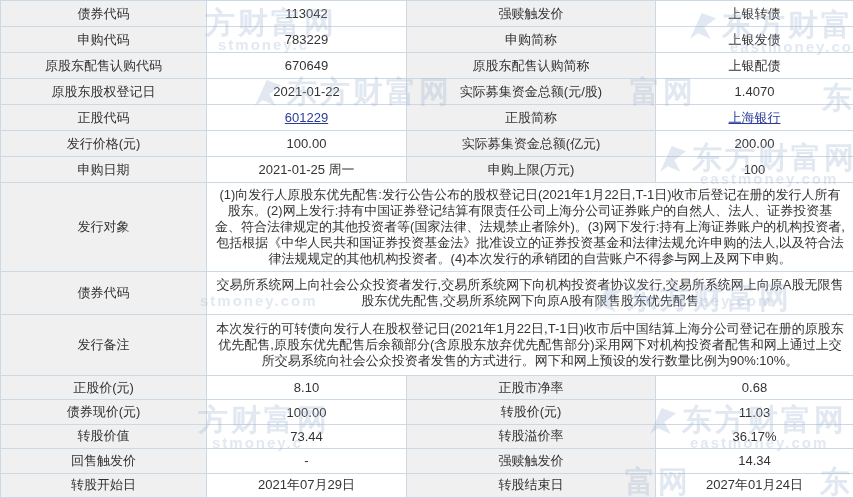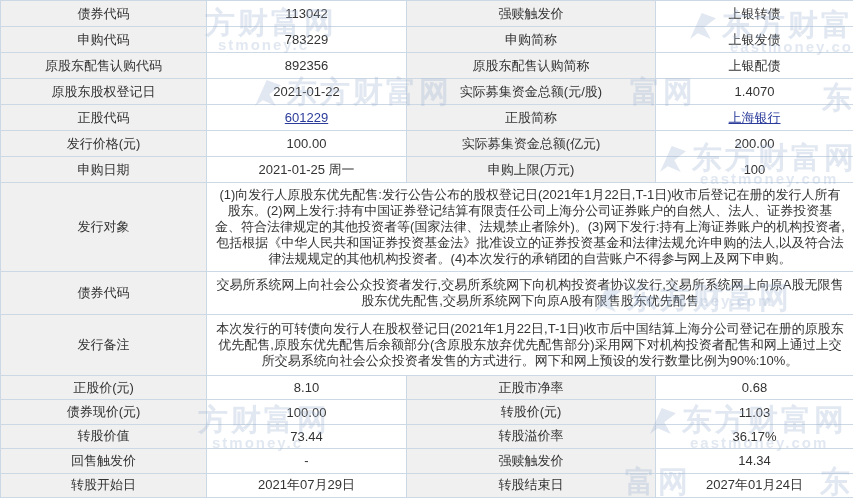--- a/index.html
+++ b/index.html
@@ -84,21 +84,21 @@
         <td class="val">上银转债</td>
       </tr>
       <tr class="h26">
         <td class="lbl">申购代码</td>
         <td class="val">783229</td>
         <td class="lbl">申购简称</td>
         <td class="val">上银发债</td>
       </tr>
       <tr class="h26">
         <td class="lbl">原股东配售认购代码</td>
-        <td class="val">892356</td>
+        <td class="val">670649</td>
         <td class="lbl">原股东配售认购简称</td>
         <td class="val">上银配债</td>
       </tr>
       <tr class="h26">
         <td class="lbl">原股东股权登记日</td>
         <td class="val">2021-01-22</td>
         <td class="lbl">实际募集资金总额(元/股)</td>
         <td class="val">1.4070</td>
       </tr>
       <tr class="h26">
@@ -171,20 +171,21 @@
     <div class="wm" style="left:690px; top:5px;"><span class="wm-logo"></span><span class="wm-brand">东方财富网</span></div>
     <div class="wm wm-domain" style="left:730px; top:38px;">eastmoney.com</div>
 
     <div class="wm" style="left:255px; top:72px;"><span class="wm-logo"></span><span class="wm-brand">东方财富网</span></div>
     <div class="wm wm-brand" style="left:630px; top:72px;">富网</div>
     <div class="wm wm-brand" style="left:822px; top:78px;">东</div>
 
     <div class="wm" style="left:660px; top:138px;"><span class="wm-logo"></span><span class="wm-brand">东方财富网</span></div>
     <div class="wm wm-domain" style="left:700px; top:170px;">eastmoney.com</div>
 
+    <div class="wm wm-domain" style="left:200px; top:292px;">stmoney.com</div>
     <div class="wm" style="left:595px; top:278px;"><span class="wm-logo"></span><span class="wm-brand">东方财富网</span></div>
     <div class="wm wm-domain" style="left:635px; top:292px;">eastmoney.com</div>
 
     <div class="wm wm-brand" style="left:198px; top:400px;">方财富网</div>
     <div class="wm wm-domain" style="left:212px; top:434px;">stmoney.c</div>
 
     <div class="wm" style="left:650px; top:400px;"><span class="wm-logo"></span><span class="wm-brand">东方财富网</span></div>
     <div class="wm wm-domain" style="left:690px; top:434px;">eastmoney.com</div>
 
     <div class="wm wm-brand" style="left:625px; top:462px;">富网</div>

